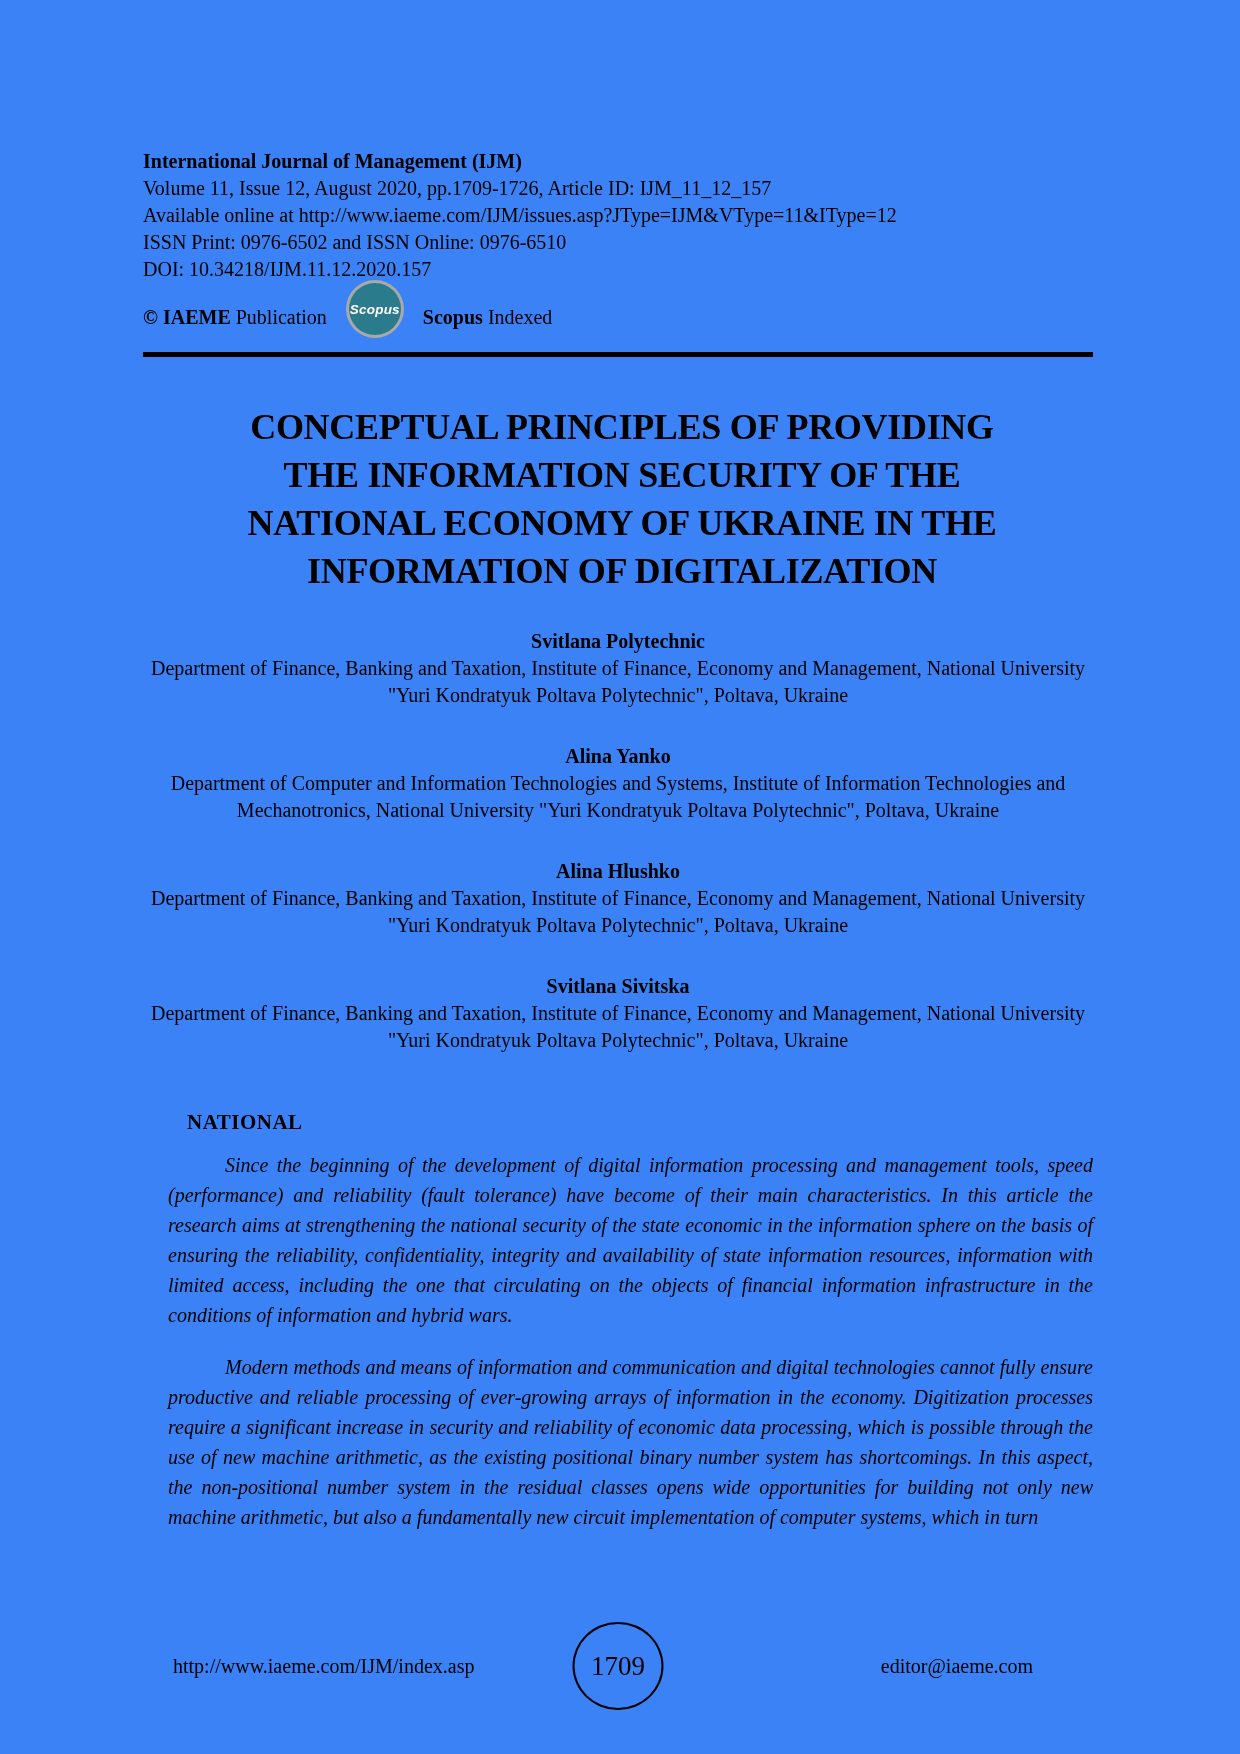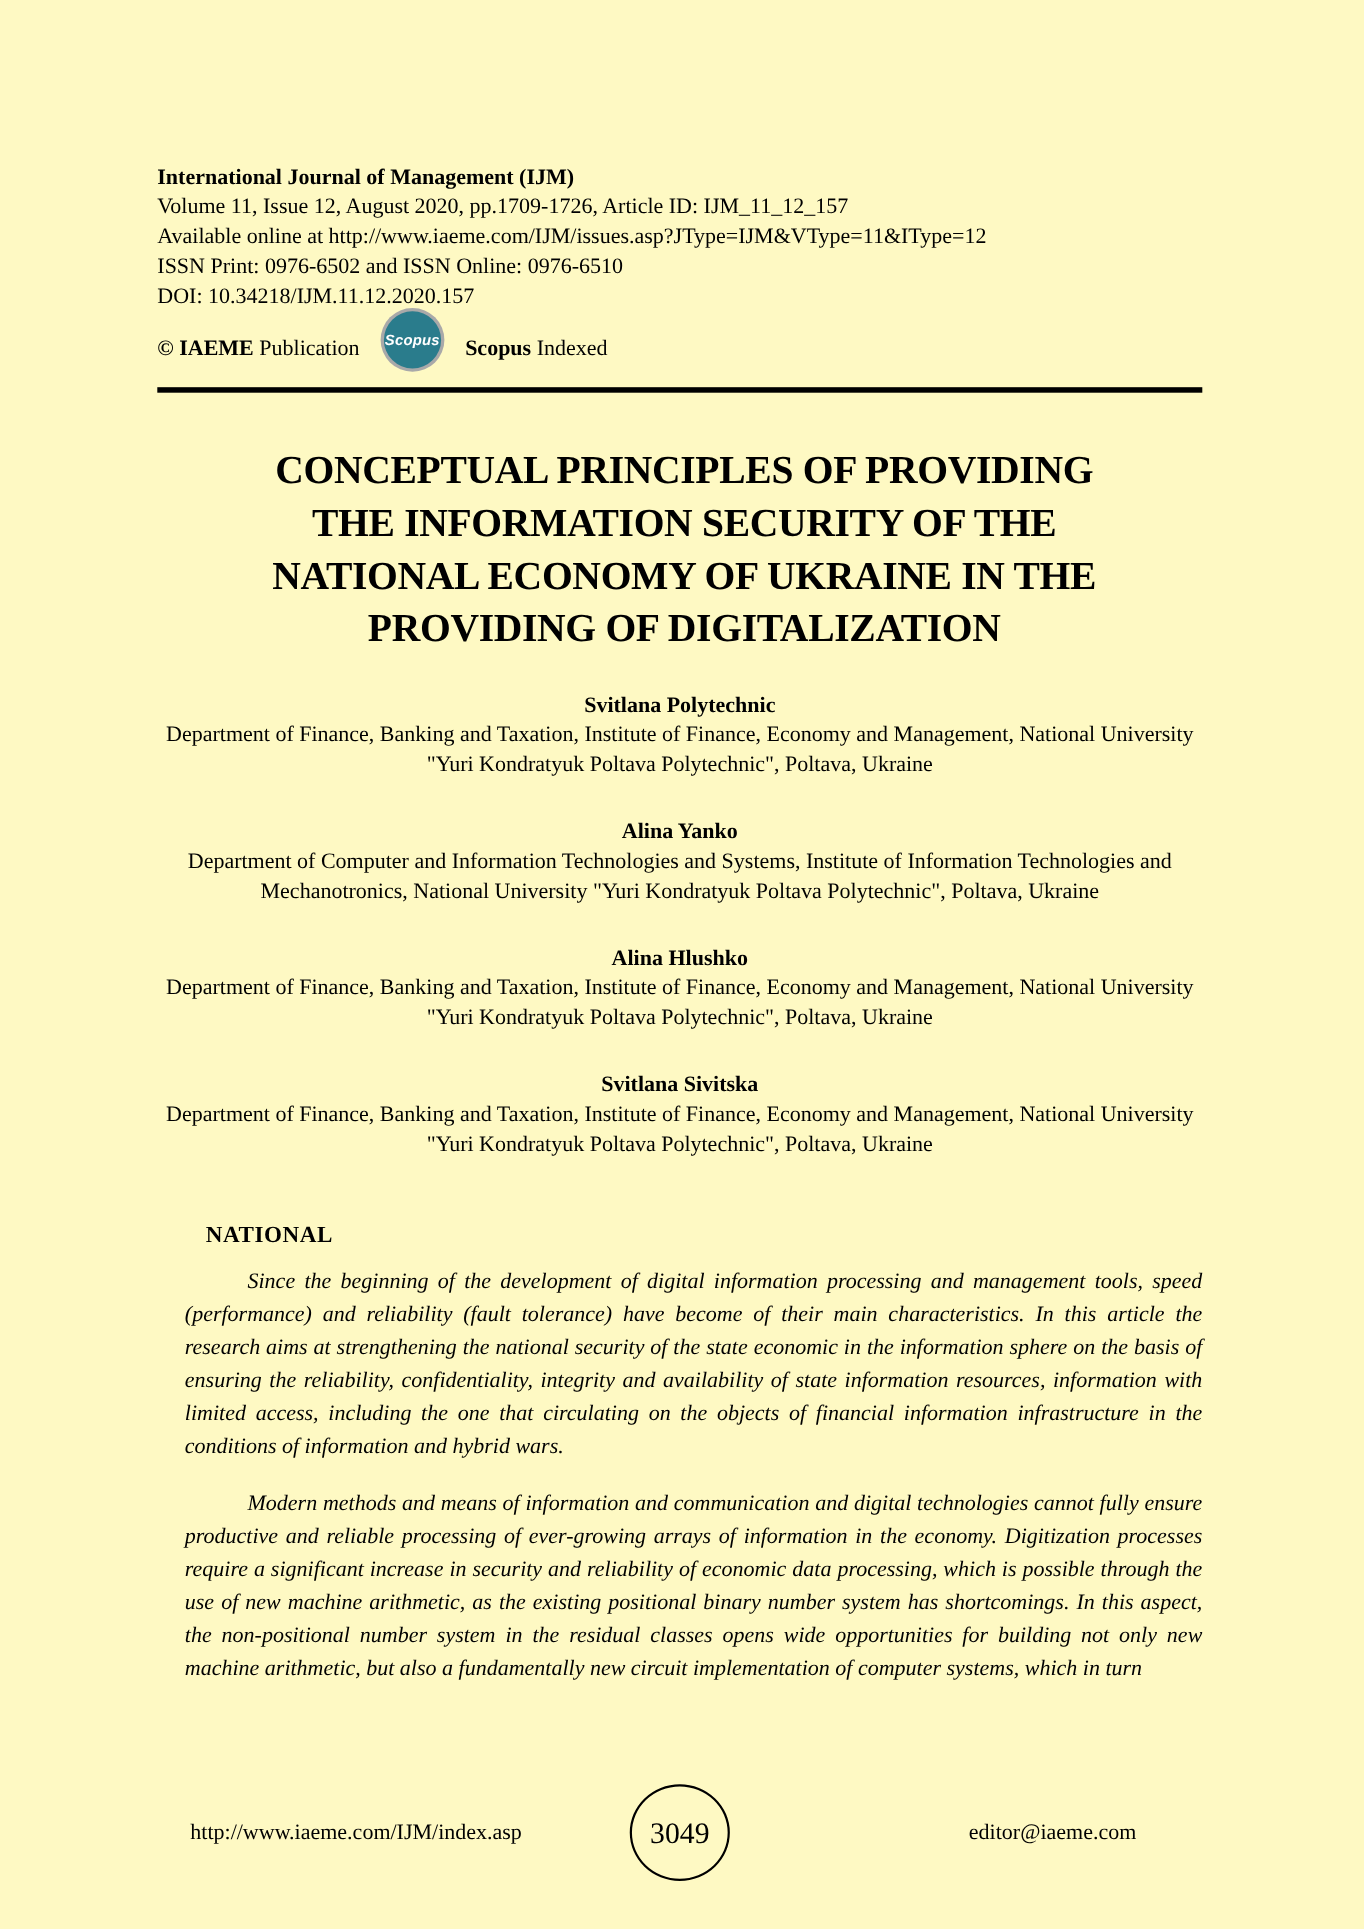--- a/index.html
+++ b/index.html
@@ -1,20 +1,20 @@
 <!DOCTYPE html>
 <html><head>
 <meta charset="utf-8">
 <style>
   html, body { margin: 0; padding: 0; background: #ffffff; }
   .page {
     position: relative;
     width: 1240px;
     height: 1754px;
-    background: #fef9c3;
+    background: #3b82f6;
     color: #000000;
     font-family: "Liberation Serif", "DejaVu Serif", serif;
     overflow: hidden;
     text-decoration: underline;
   }
 
   
   .masthead {
     position: absolute;
     left: 143px;
@@ -155,21 +155,21 @@
       <span class="copy-text"><b>Scopus</b><span> Indexed</span></span>
     </div>
   </header>
 
   <div class="rule"></div>
 
   <h1 class="title">
     <span>CONCEPTUAL PRINCIPLES OF PROVIDING</span>
     <span>THE INFORMATION SECURITY OF THE</span>
     <span>NATIONAL ECONOMY OF UKRAINE IN THE</span>
-    <span>PROVIDING OF DIGITALIZATION</span>
+    <span>INFORMATION OF DIGITALIZATION</span>
   </h1>
 
   <section class="authors">
     <div class="author-block">
       <div class="author-name">Svitlana Polytechnic</div>
       <div class="author-affiliation">Department of Finance, Banking and Taxation, Institute of Finance, Economy and Management, National University "Yuri Kondratyuk Poltava Polytechnic", Poltava, Ukraine</div>
     </div>
     <div class="author-block">
       <div class="author-name">Alina Yanko</div>
       <div class="author-affiliation">Department of Computer and Information Technologies and Systems, Institute of Information Technologies and Mechanotronics, National University "Yuri Kondratyuk Poltava Polytechnic", Poltava, Ukraine</div>
@@ -186,18 +186,18 @@
 
   <section class="abstract">
     <h2>NATIONAL</h2>
     <p>Since the beginning of the development of digital information processing and management tools, speed (performance) and reliability (fault tolerance) have become of their main characteristics. In this article the research aims at strengthening the national security of the state economic in the information sphere on the basis of ensuring the reliability, confidentiality, integrity and availability of state information resources, information with limited access, including the one that circulating on the objects of financial information infrastructure in the conditions of information and hybrid wars.</p>
     <p>Modern methods and means of information and communication and digital technologies cannot fully ensure productive and reliable processing of ever-growing arrays of information in the economy. Digitization processes require a significant increase in security and reliability of economic data processing, which is possible through the use of new machine arithmetic, as the existing positional binary number system has shortcomings. In this aspect, the non-positional number system in the residual classes opens wide opportunities for building not only new machine arithmetic, but also a fundamentally new circuit implementation of computer systems, which in turn</p>
   </section>
 
   <footer class="page-footer">
     <span class="footer-url">http://www.iaeme.com/IJM/index.asp</span>
     <span class="page-badge">
-        <span>3049</span>
+        <span>1709</span>
       </span>
     <span class="footer-email">editor@iaeme.com</span>
   </footer>
 
 </div>
 
 </body></html>

